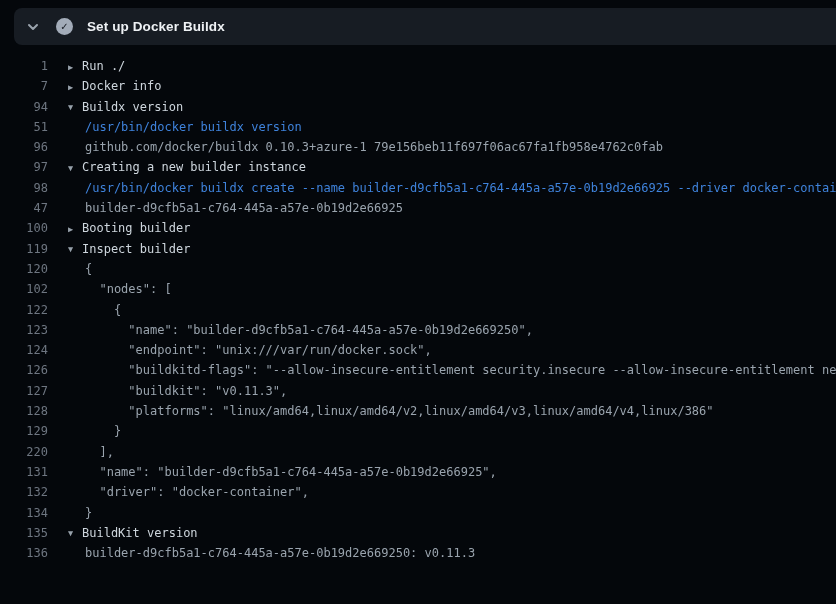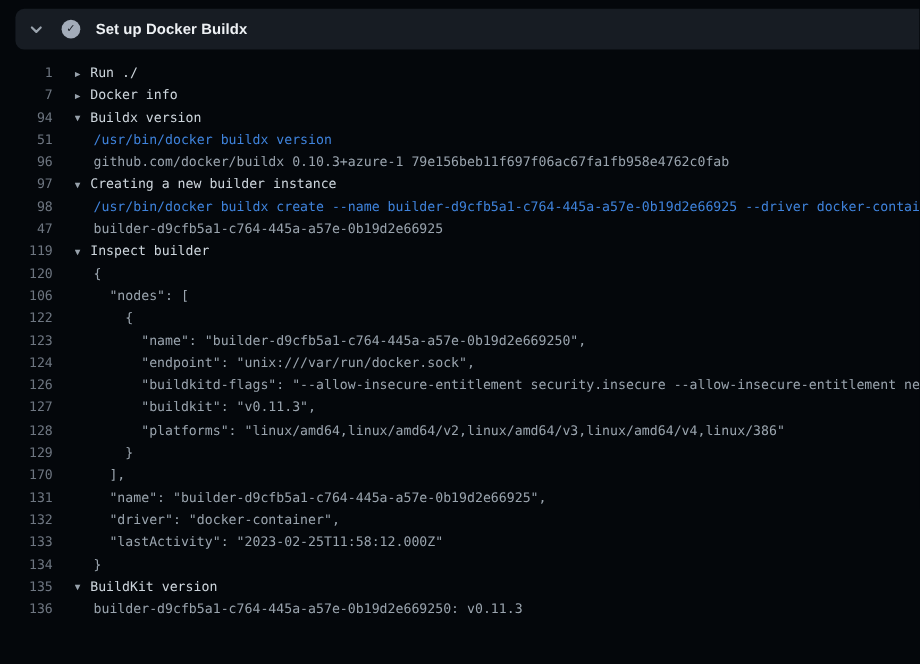--- a/index.html
+++ b/index.html
@@ -123,29 +123,33 @@
   </div>
     <div class="row">
     <a class="num">98</a>
     <div class="content cmd"><span>/usr/bin/docker buildx create --name builder-d9cfb5a1-c764-445a-a57e-0b19d2e66925 --driver docker-container</span></div>
   </div>
     <div class="row">
     <a class="num">47</a>
     <div class="content out"><span>builder-d9cfb5a1-c764-445a-a57e-0b19d2e66925</span></div>
   </div>
     <div class="row">
+    <a class="num">100</a>
+    <div class="content"><span class="toggle">▶</span><span class="group-label">Booting builder</span></div>
+  </div>
+    <div class="row">
     <a class="num">119</a>
     <div class="content"><span class="toggle">▼</span><span class="group-label">Inspect builder</span></div>
   </div>
     <div class="row">
     <a class="num">120</a>
     <div class="content out"><span>{</span></div>
   </div>
     <div class="row">
-    <a class="num">106</a>
+    <a class="num">102</a>
     <div class="content out"><span>  "nodes": [</span></div>
   </div>
     <div class="row">
     <a class="num">122</a>
     <div class="content out"><span>    {</span></div>
   </div>
     <div class="row">
     <a class="num">123</a>
     <div class="content out"><span>      "name": "builder-d9cfb5a1-c764-445a-a57e-0b19d2e669250",</span></div>
   </div>
@@ -163,36 +167,32 @@
   </div>
     <div class="row">
     <a class="num">128</a>
     <div class="content out"><span>      "platforms": "linux/amd64,linux/amd64/v2,linux/amd64/v3,linux/amd64/v4,linux/386"</span></div>
   </div>
     <div class="row">
     <a class="num">129</a>
     <div class="content out"><span>    }</span></div>
   </div>
     <div class="row">
-    <a class="num">170</a>
+    <a class="num">220</a>
     <div class="content out"><span>  ],</span></div>
   </div>
     <div class="row">
     <a class="num">131</a>
     <div class="content out"><span>  "name": "builder-d9cfb5a1-c764-445a-a57e-0b19d2e66925",</span></div>
   </div>
     <div class="row">
     <a class="num">132</a>
     <div class="content out"><span>  "driver": "docker-container",</span></div>
   </div>
     <div class="row">
-    <a class="num">133</a>
-    <div class="content out"><span>  "lastActivity": "2023-02-25T11:58:12.000Z"</span></div>
-  </div>
-    <div class="row">
     <a class="num">134</a>
     <div class="content out"><span>}</span></div>
   </div>
     <div class="row">
     <a class="num">135</a>
     <div class="content"><span class="toggle">▼</span><span class="group-label">BuildKit version</span></div>
   </div>
     <div class="row">
     <a class="num">136</a>
     <div class="content out"><span>builder-d9cfb5a1-c764-445a-a57e-0b19d2e669250: v0.11.3</span></div>

